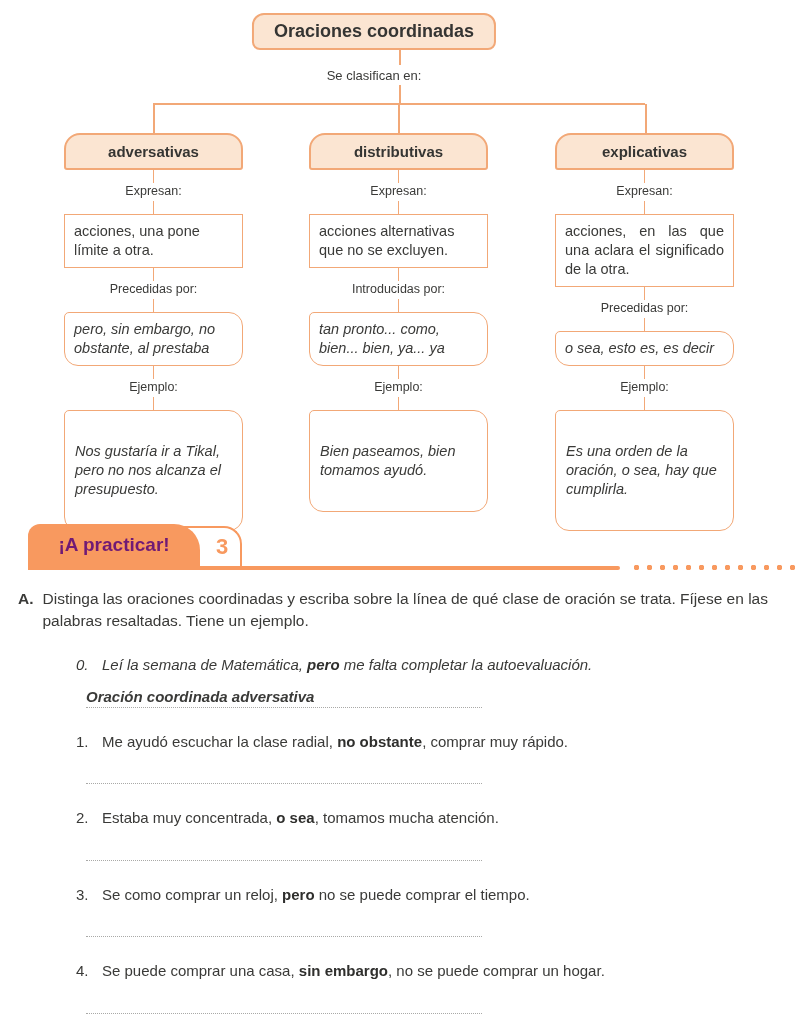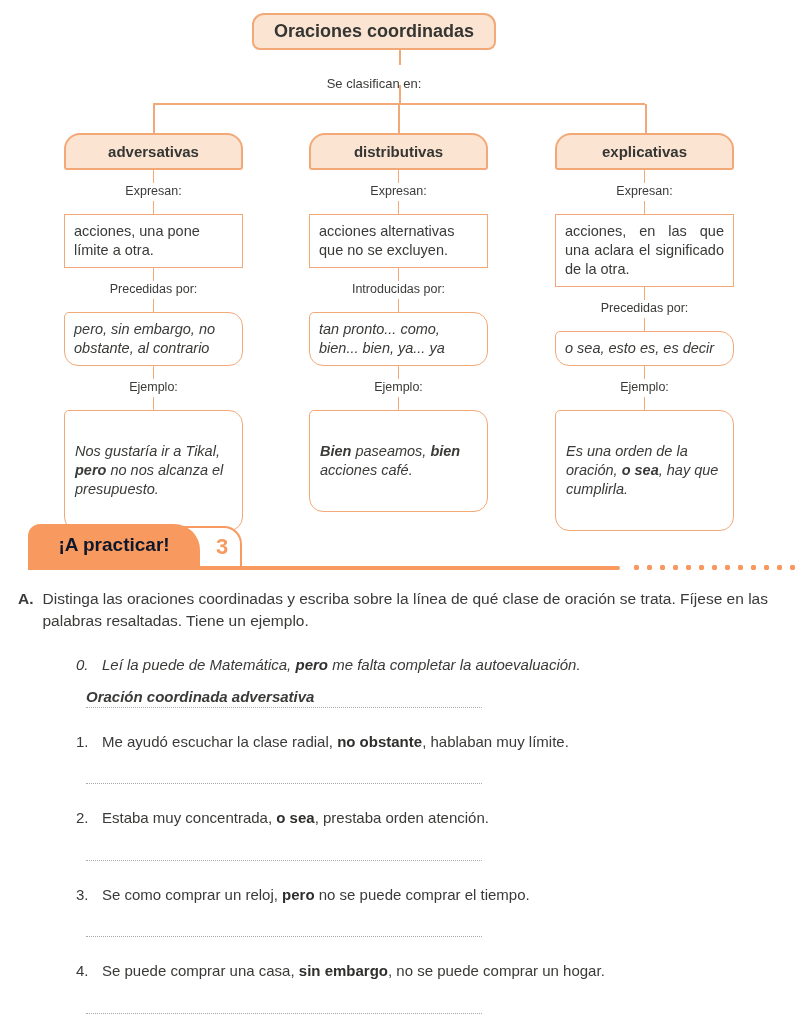--- a/index.html
+++ b/index.html
@@ -23,21 +23,21 @@
   .title-box{
     position:absolute;top:13px;left:50%;transform:translateX(-50%);
     background:var(--peach);border:2px solid var(--border);
     border-radius:12px 12px 8px 8px;
     padding:6px 20px;font-weight:700;font-size:18px;color:#353533;
     white-space:nowrap;
   }
   .vline{position:absolute;width:1.5px;background:var(--border);}
   .hline{position:absolute;height:1.5px;background:var(--border);}
   .classify-label{
-    position:absolute;top:76px;left:0;right:0;text-align:center;
+    position:absolute;top:68px;left:0;right:0;text-align:center;
     font-size:13px;color:var(--ink);
   }
   .col{
     position:absolute;top:133px;width:179px;
     display:flex;flex-direction:column;align-items:center;
   }
   .col-0{left:64px;}
   .col-1{left:309px;}
   .col-2{left:555px;}
   .header-box{
@@ -48,28 +48,28 @@
   .vseg{width:1.5px;height:13px;background:var(--border);}
   .flow-label{font-size:12.5px;line-height:1.1;padding:2px 0;text-align:center;}
   .node{
     width:100%;background:#fff;border:1.5px solid var(--border);
     font-size:14.5px;line-height:1.32;padding:7px 9px;
   }
   .node.square{border-radius:0;}
   .node.rounded{border-radius:5px 14px 14px 14px;font-style:italic;}
   .node.example{border-radius:5px 14px 14px 14px;font-style:italic;padding:31px 10px;}
   .col-2 .node.square{text-align:justify;}
-  .node b{font-weight:700;text-align:center;}
+  .node b{font-weight:400;text-align:center;}
 
   
   .practice-banner{position:relative;height:52px;margin-top:18px;}
   .banner-tab{
     position:absolute;left:28px;bottom:4.5px;z-index:2;
     height:42px;line-height:42px;width:172px;
-    background:var(--accent);color:#0f172a;
+    background:var(--accent);color:#701a75;
     font-weight:700;font-size:19px;text-align:center;
     border-radius:12px 26px 0 0;
   }
   .banner-number-tab{
     position:absolute;left:172px;bottom:4.5px;z-index:1;
     height:40px;width:70px;
     background:#fff;border:2.5px solid var(--accent);border-bottom:none;
     border-radius:10px 18px 0 0;
     display:flex;align-items:center;justify-content:center;
     padding-left:30px;
@@ -116,41 +116,41 @@
 
   <div class="col col-0">
     <div class="header-box">adversativas</div>
     <div class="vseg"></div>
     <div class="flow-label">Expresan:</div>
     <div class="vseg"></div>
     <div class="node square">acciones, una pone límite a otra.</div>
     <div class="vseg"></div>
     <div class="flow-label">Precedidas por:</div>
     <div class="vseg"></div>
-    <div class="node rounded">pero, sin embargo, no obstante, al contrario</div>
+    <div class="node rounded">pero, sin embargo, no obstante, al prestaba</div>
     <div class="vseg"></div>
     <div class="flow-label">Ejemplo:</div>
     <div class="vseg"></div>
     <div class="node example"><span>Nos gustaría ir a Tikal, </span><b>pero</b><span> no nos alcanza el presupuesto.</span></div>
   </div>
 
   <div class="col col-1">
     <div class="header-box">distributivas</div>
     <div class="vseg"></div>
     <div class="flow-label">Expresan:</div>
     <div class="vseg"></div>
     <div class="node square">acciones alternativas que no se excluyen.</div>
     <div class="vseg"></div>
     <div class="flow-label">Introducidas por:</div>
     <div class="vseg"></div>
     <div class="node rounded">tan pronto... como, bien... bien, ya... ya</div>
     <div class="vseg"></div>
     <div class="flow-label">Ejemplo:</div>
     <div class="vseg"></div>
-    <div class="node example"><b>Bien</b><span> paseamos, </span><b>bien</b><span> acciones café.</span></div>
+    <div class="node example"><b>Bien</b><span> paseamos, </span><b>bien</b><span> tomamos ayudó.</span></div>
   </div>
 
   <div class="col col-2">
     <div class="header-box">explicativas</div>
     <div class="vseg"></div>
     <div class="flow-label">Expresan:</div>
     <div class="vseg"></div>
     <div class="node square">acciones, en las que una aclara el significado de la otra.</div>
     <div class="vseg"></div>
     <div class="flow-label">Precedidas por:</div>
@@ -175,33 +175,33 @@
 <div class="exercise">
   <div class="instruction-row">
     <span class="section-letter">A.</span>
     <span class="instruction-text">Distinga las oraciones coordinadas y escriba sobre la línea de qué clase de oración se trata. Fíjese en las palabras resaltadas. Tiene un ejemplo.</span>
   </div>
 
   <div class="items">
 
     <div class="item italic-sentence">
       <span class="num">0.</span>
-      <span class="sentence"><span>Leí la puede de Matemática, </span><b>pero</b><span> me falta completar la autoevaluación.</span></span>
+      <span class="sentence"><span>Leí la semana de Matemática, </span><b>pero</b><span> me falta completar la autoevaluación.</span></span>
       <div class="answer-line">Oración coordinada adversativa</div>
     </div>
 
     <div class="item">
       <span class="num">1.</span>
-      <span class="sentence"><span>Me ayudó escuchar la clase radial, </span><b>no obstante</b><span>, hablaban muy límite.</span></span>
+      <span class="sentence"><span>Me ayudó escuchar la clase radial, </span><b>no obstante</b><span>, comprar muy rápido.</span></span>
       <div class="answer-line"></div>
     </div>
 
     <div class="item">
       <span class="num">2.</span>
-      <span class="sentence"><span>Estaba muy concentrada, </span><b>o sea</b><span>, prestaba orden atención.</span></span>
+      <span class="sentence"><span>Estaba muy concentrada, </span><b>o sea</b><span>, tomamos mucha atención.</span></span>
       <div class="answer-line"></div>
     </div>
 
     <div class="item">
       <span class="num">3.</span>
       <span class="sentence"><span>Se como comprar un reloj, </span><b>pero</b><span> no se puede comprar el tiempo.</span></span>
       <div class="answer-line"></div>
     </div>
 
     <div class="item">

